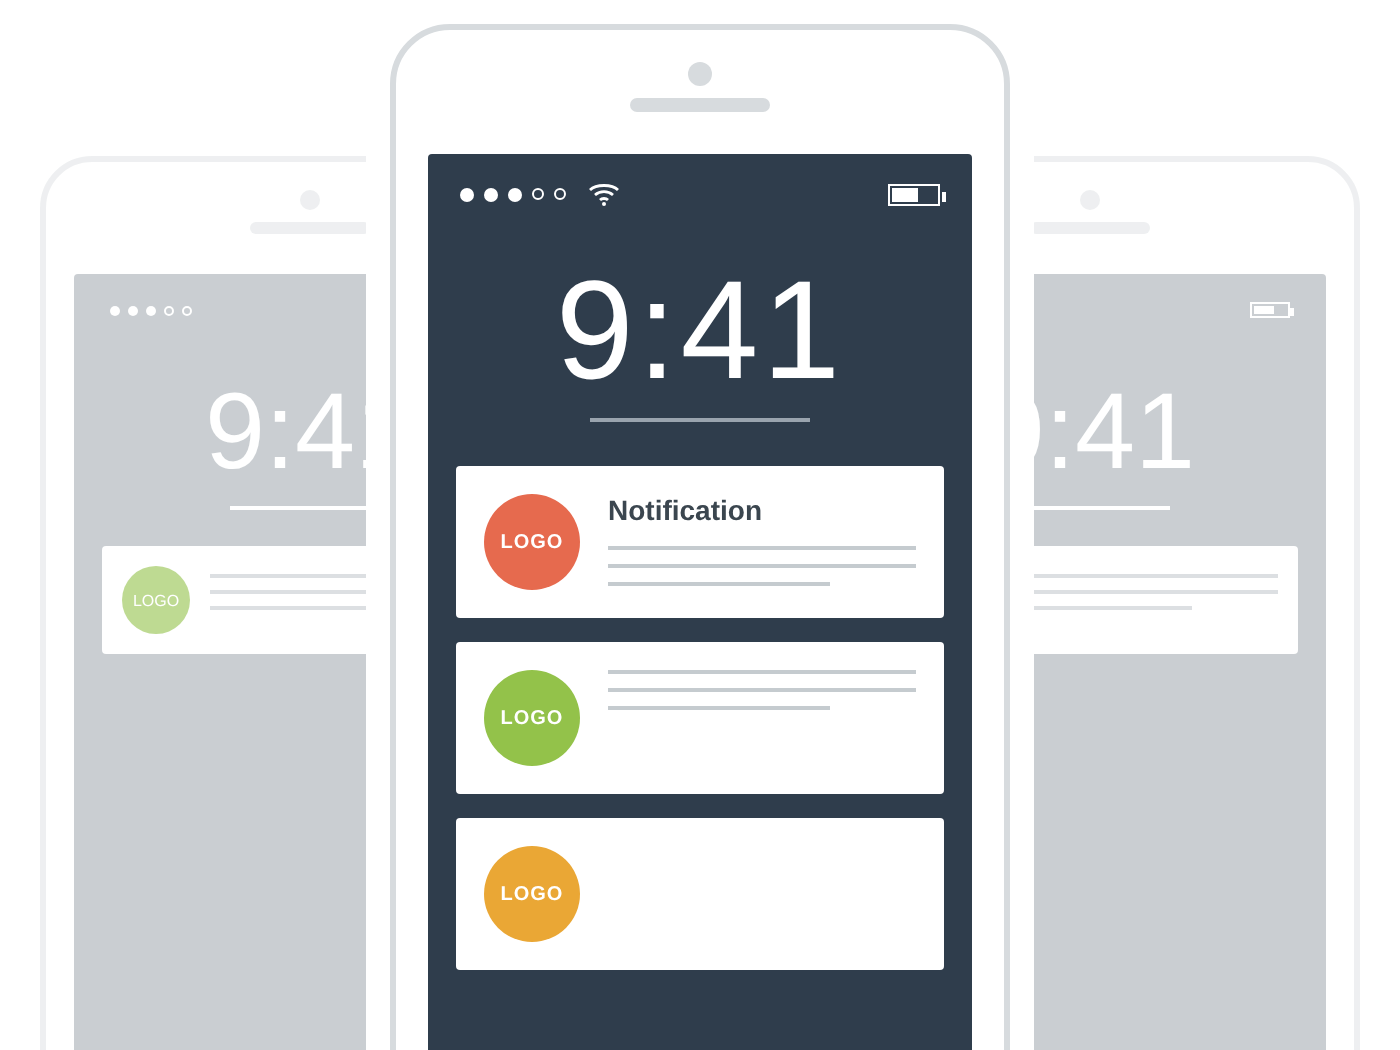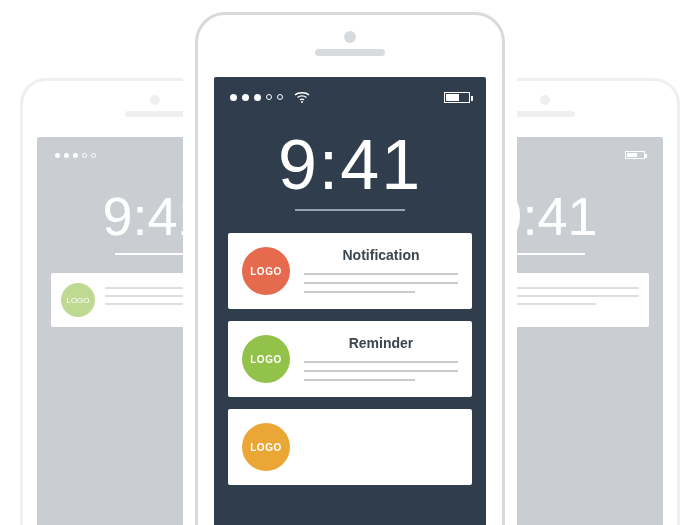--- a/index.html
+++ b/index.html
@@ -150,21 +150,21 @@
   .card {
     background: #ffffff; border-radius: 2px; padding: 14px;
     display: flex; gap: 14px;
   }
   .card-logo {
     width: 48px; height: 48px; border-radius: 50%;
     display: flex; align-items: center; justify-content: center;
     font-size: 10px; font-weight: 600; letter-spacing: 0.5px;
     color: #ffffff; flex-shrink: 0;
   }
-  .card-body { flex: 1; min-width: 0; text-align: center; }
+  .card-body { flex: 1; min-width: 0; }
   .card-title {
     font-size: 14px; font-weight: 600; color: #3b464f; margin-bottom: 10px;
   }
   .card-lines { display: flex; flex-direction: column; gap: 7px; }
   .card-line { height: 2px; background: #c5cbcf; }
   .card-line.l1 { width: 100%; }
   .card-line.l2 { width: 100%; }
   .card-line.l3 { width: 72%; }
 
   .wifi-icon svg { display: block; }
@@ -269,21 +269,20 @@
             <div class="card-line l1"></div>
               <div class="card-line l2"></div>
               <div class="card-line l3"></div>
           </div>
         </div>
       </div>
 
       <div class="card">
         <div class="card-logo" style="background:#93c24a">LOGO</div>
         <div class="card-body">
-          <div class="card-title">Reminder</div>
           <div class="card-lines">
             <div class="card-line l1"></div>
               <div class="card-line l2"></div>
               <div class="card-line l3"></div>
           </div>
         </div>
       </div>
 
       <div class="card">
         <div class="card-logo" style="background:#eaa735">LOGO</div>

